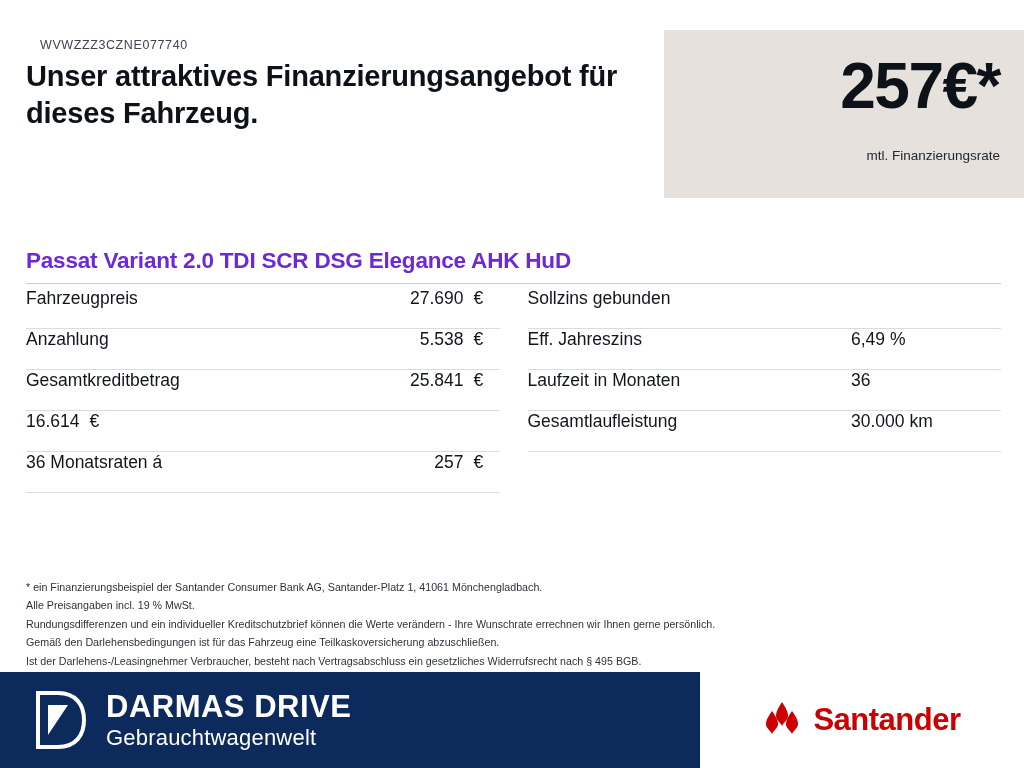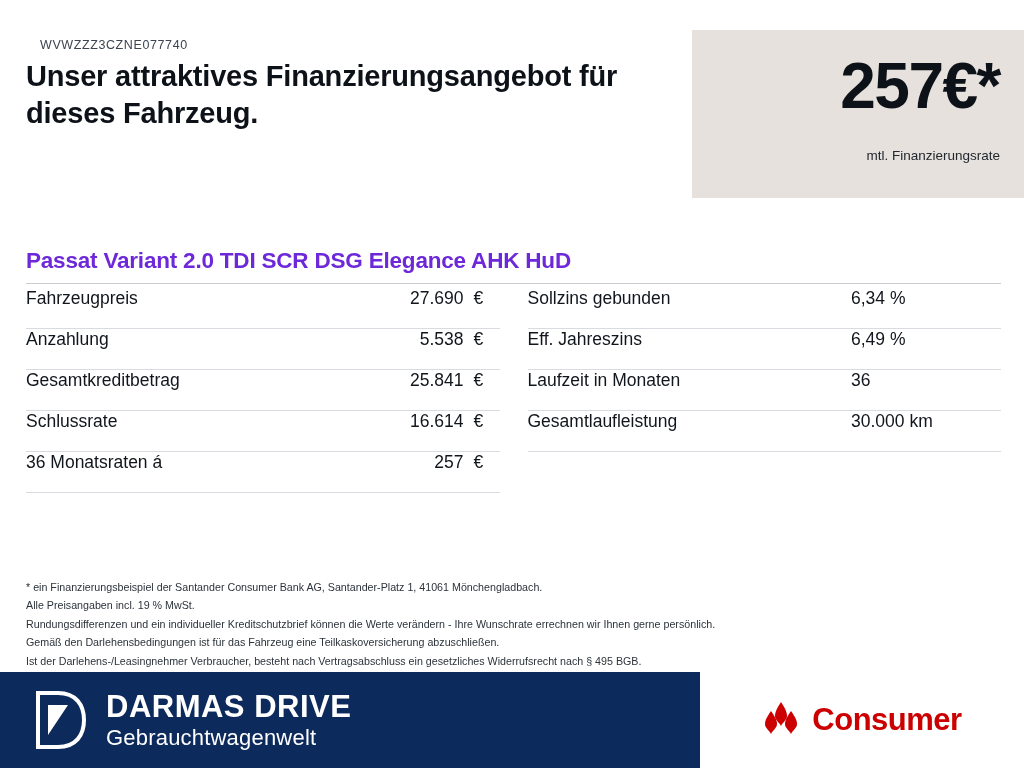--- a/index.html
+++ b/index.html
@@ -37,21 +37,21 @@
     line-height: 1.27;
     font-weight: bold;
     color: #0d1219;
     letter-spacing: -0.2px;
     max-width: 620px;
   }
   .rate-box {
     position: absolute;
     right: 0;
     top: 30px;
-    width: 332px;
+    width: 360px;
     height: 168px;
     background: #e6e1dc;
     box-sizing: border-box;
     padding: 16px 24px 12px 24px;
     text-align: right;
   }
   .rate-amount {
     font-size: 64px;
     font-weight: bold;
     letter-spacing: -1.5px;
@@ -225,35 +225,33 @@
       <span class="spec-label">Anzahlung</span>
       <span class="spec-value">5.538</span>
       <span class="spec-unit">€</span>
     </div>
     <div class="spec-row">
       <span class="spec-label">Gesamtkreditbetrag</span>
       <span class="spec-value">25.841</span>
       <span class="spec-unit">€</span>
     </div>
     <div class="spec-row">
-      <span class="spec-label">Schlussrate</span>
       <span class="spec-value">16.614</span>
       <span class="spec-unit">€</span>
     </div>
     <div class="spec-row">
       <span class="spec-label">36 Monatsraten á</span>
       <span class="spec-value">257</span>
       <span class="spec-unit">€</span>
     </div>
   </div>
 
   <div class="spec-col col-right">
     <div class="spec-row">
       <span class="spec-label">Sollzins gebunden</span>
-      <span class="spec-value">6,34 %</span>
     </div>
     <div class="spec-row">
       <span class="spec-label">Eff. Jahreszins</span>
       <span class="spec-value">6,49 %</span>
     </div>
     <div class="spec-row">
       <span class="spec-label">Laufzeit in Monaten</span>
       <span class="spec-value">36</span>
     </div>
     <div class="spec-row">
@@ -292,16 +290,16 @@
   </div>
   <div class="footer-right">
     <div class="santander">
       <span>
         <svg width="38" height="38" viewBox="0 0 38 38" xmlns="http://www.w3.org/2000/svg">
           <path d="M19 3 C23 9 25 13 25 17 C25 21 21 23 19 27 C17 23 13 21 13 17 C13 13 15 9 19 3 Z" fill="#cc0000"></path>
           <path d="M9 12 C13 18 15 21 15 25 C15 29 11 31 9 35 C7 31 3 29 3 25 C3 21 5 18 9 12 Z" fill="#cc0000"></path>
           <path d="M29 12 C33 18 35 21 35 25 C35 29 31 31 29 35 C27 31 23 29 23 25 C23 21 25 18 29 12 Z" fill="#cc0000"></path>
         </svg>
       </span>
-      <span class="santander-word">Consumer</span>
+      <span class="santander-word">Santander</span>
     </div>
   </div>
 </div>
 
 </body></html>

